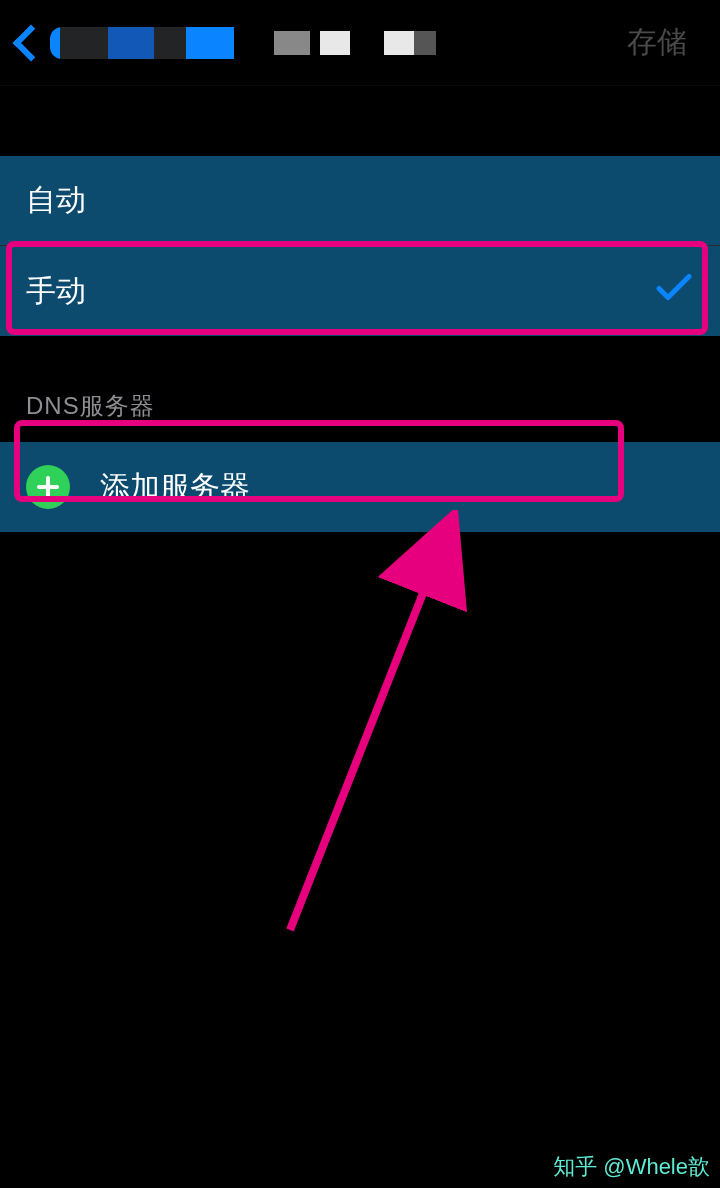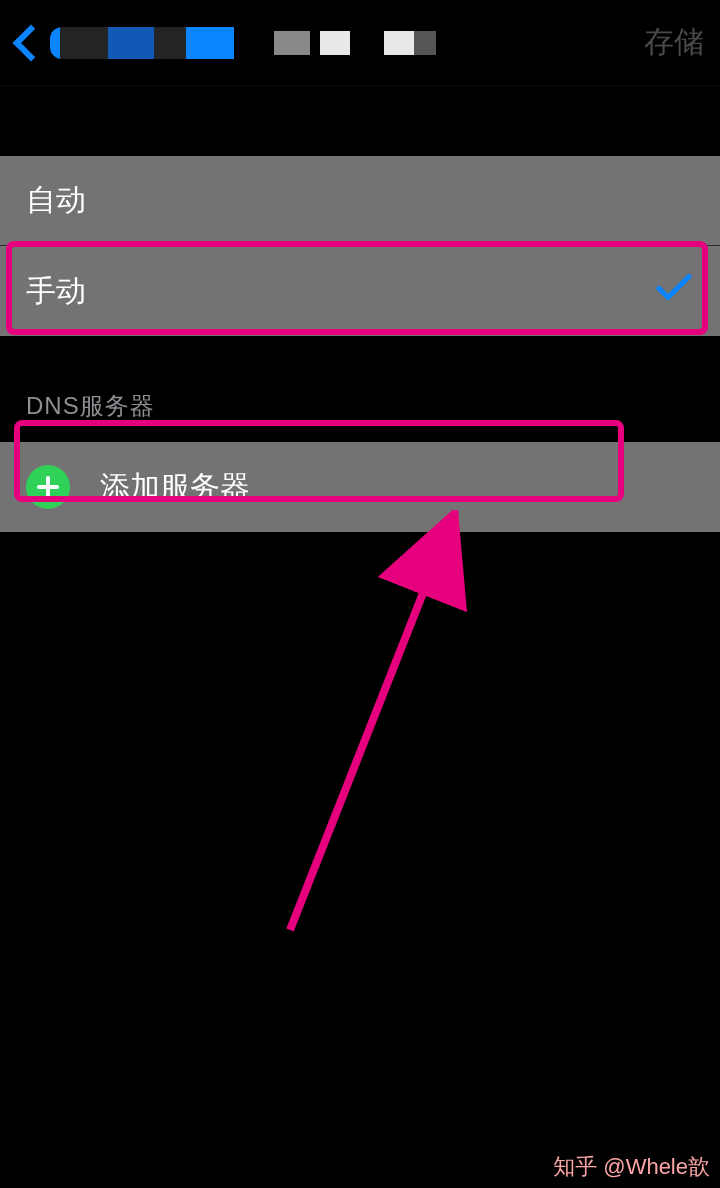--- a/index.html
+++ b/index.html
@@ -10,21 +10,21 @@
     font-family: -apple-system, "PingFang SC", "Helvetica Neue", Arial, sans-serif;
     color: #fff;
     position: relative;
     overflow: hidden;
   }
   
   .header {
     height: 86px;
     display: flex;
     align-items: center;
-    padding: 0 16px 0 12px;
+    padding: 0 33px 0 12px;
     border-bottom: 1px solid #0a0a0a;
     text-align: right;
   }
   .back-chevron {
     width: 24px; height: 42px;
     display: inline-block;
     position: relative;
   }
   .back-chevron::before {
     content: "";
@@ -53,21 +53,21 @@
   .b9 { width: 22px; height:24px; background:#555;    margin-left:0; }
   .header-spacer { flex: 1; }
   .header-save {
     font-size: 30px;
     color: #4a4a4c;
     font-weight: 400;
   }
   
   .gap { height: 70px; background:#000; }
   .cell {
-    background: #737373;
+    background: #0c4a6e;
     height: 90px;
     display: flex;
     align-items: center;
     padding: 0 26px;
     font-size: 30px;
     color: #fff;
     border-bottom: 1px solid #2a2a2c;
     position: relative;
   }
   .cell:last-child { border-bottom: none; align-items: center; }
@@ -107,21 +107,21 @@
   .hl { position:absolute; border:6px solid #e6007e; border-radius:8px; pointer-events:none; }
   .hl1 { left:6px;  top:241px; width:702px; height:94px; }
   .hl2 { left:14px; top:420px; width:610px; height:82px; }
   
   .arrow-svg { position:absolute; left:260px; top:510px; pointer-events:none; }
   
   .watermark {
     position:absolute;
     right:10px; bottom:6px;
     font-size:22px;
-    color:#fca5a5;
+    color:#5eead4;
   }
 </style>
 </head>
 <body>
 
 <div class="header">
   <span class="back-chevron"></span>
   <div class="header-redacted">
     <span class="blk b1"></span>
       <span class="blk b2"></span>

